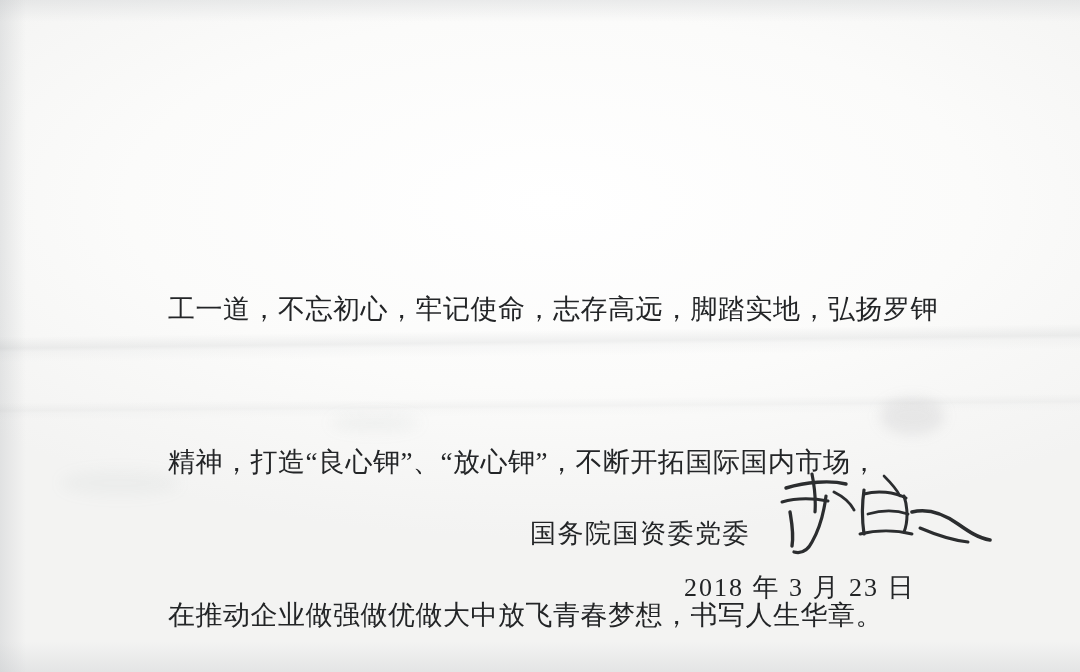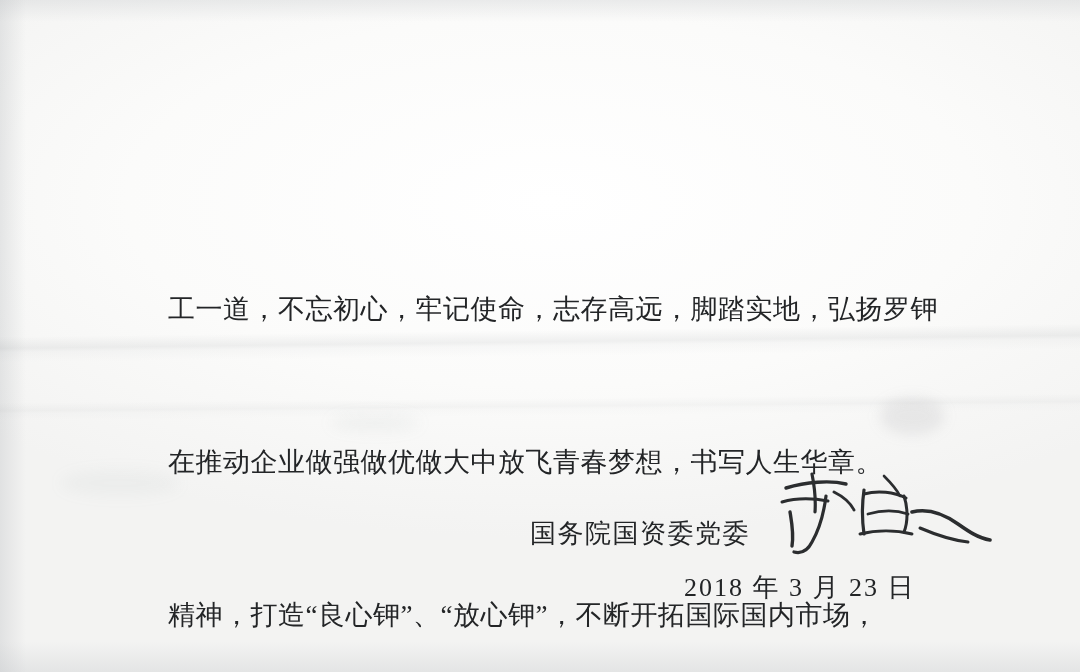--- a/index.html
+++ b/index.html
@@ -129,22 +129,22 @@
   <div class="edge-left"></div>
   <div class="edge-bottom"></div>
   <div class="fold fold-1"></div>
   <div class="fold fold-2"></div>
   <div class="smudge smudge-a"></div>
   <div class="smudge smudge-b"></div>
   <div class="smudge smudge-c"></div>
 
   <div class="body-text">
     <span class="body-line">工一道，不忘初心，牢记使命，志存高远，脚踏实地，弘扬罗钾</span>
+    <span class="body-line">精神，打造“良心钾”、“放心钾”，不断开拓国际国内市场，</span>
     <span class="body-line">在推动企业做强做优做大中放飞青春梦想，书写人生华章。</span>
-    <span class="body-line">精神，打造“良心钾”、“放心钾”，不断开拓国际国内市场，</span>
     
   </div>
 
   <div class="closing">国务院国资委党委</div>
 
   <div class="signature">
     <svg width="230" height="100" viewBox="0 0 230 100" fill="none" xmlns="http://www.w3.org/2000/svg">
       <g stroke="#2b2d2f" stroke-linecap="round" stroke-linejoin="round" fill="none">
         <path d="M14 20 C34 14, 58 12, 74 16" stroke-width="3.4"></path>
         <path d="M40 6 C42 16, 44 30, 43 44" stroke-width="3.2"></path>

